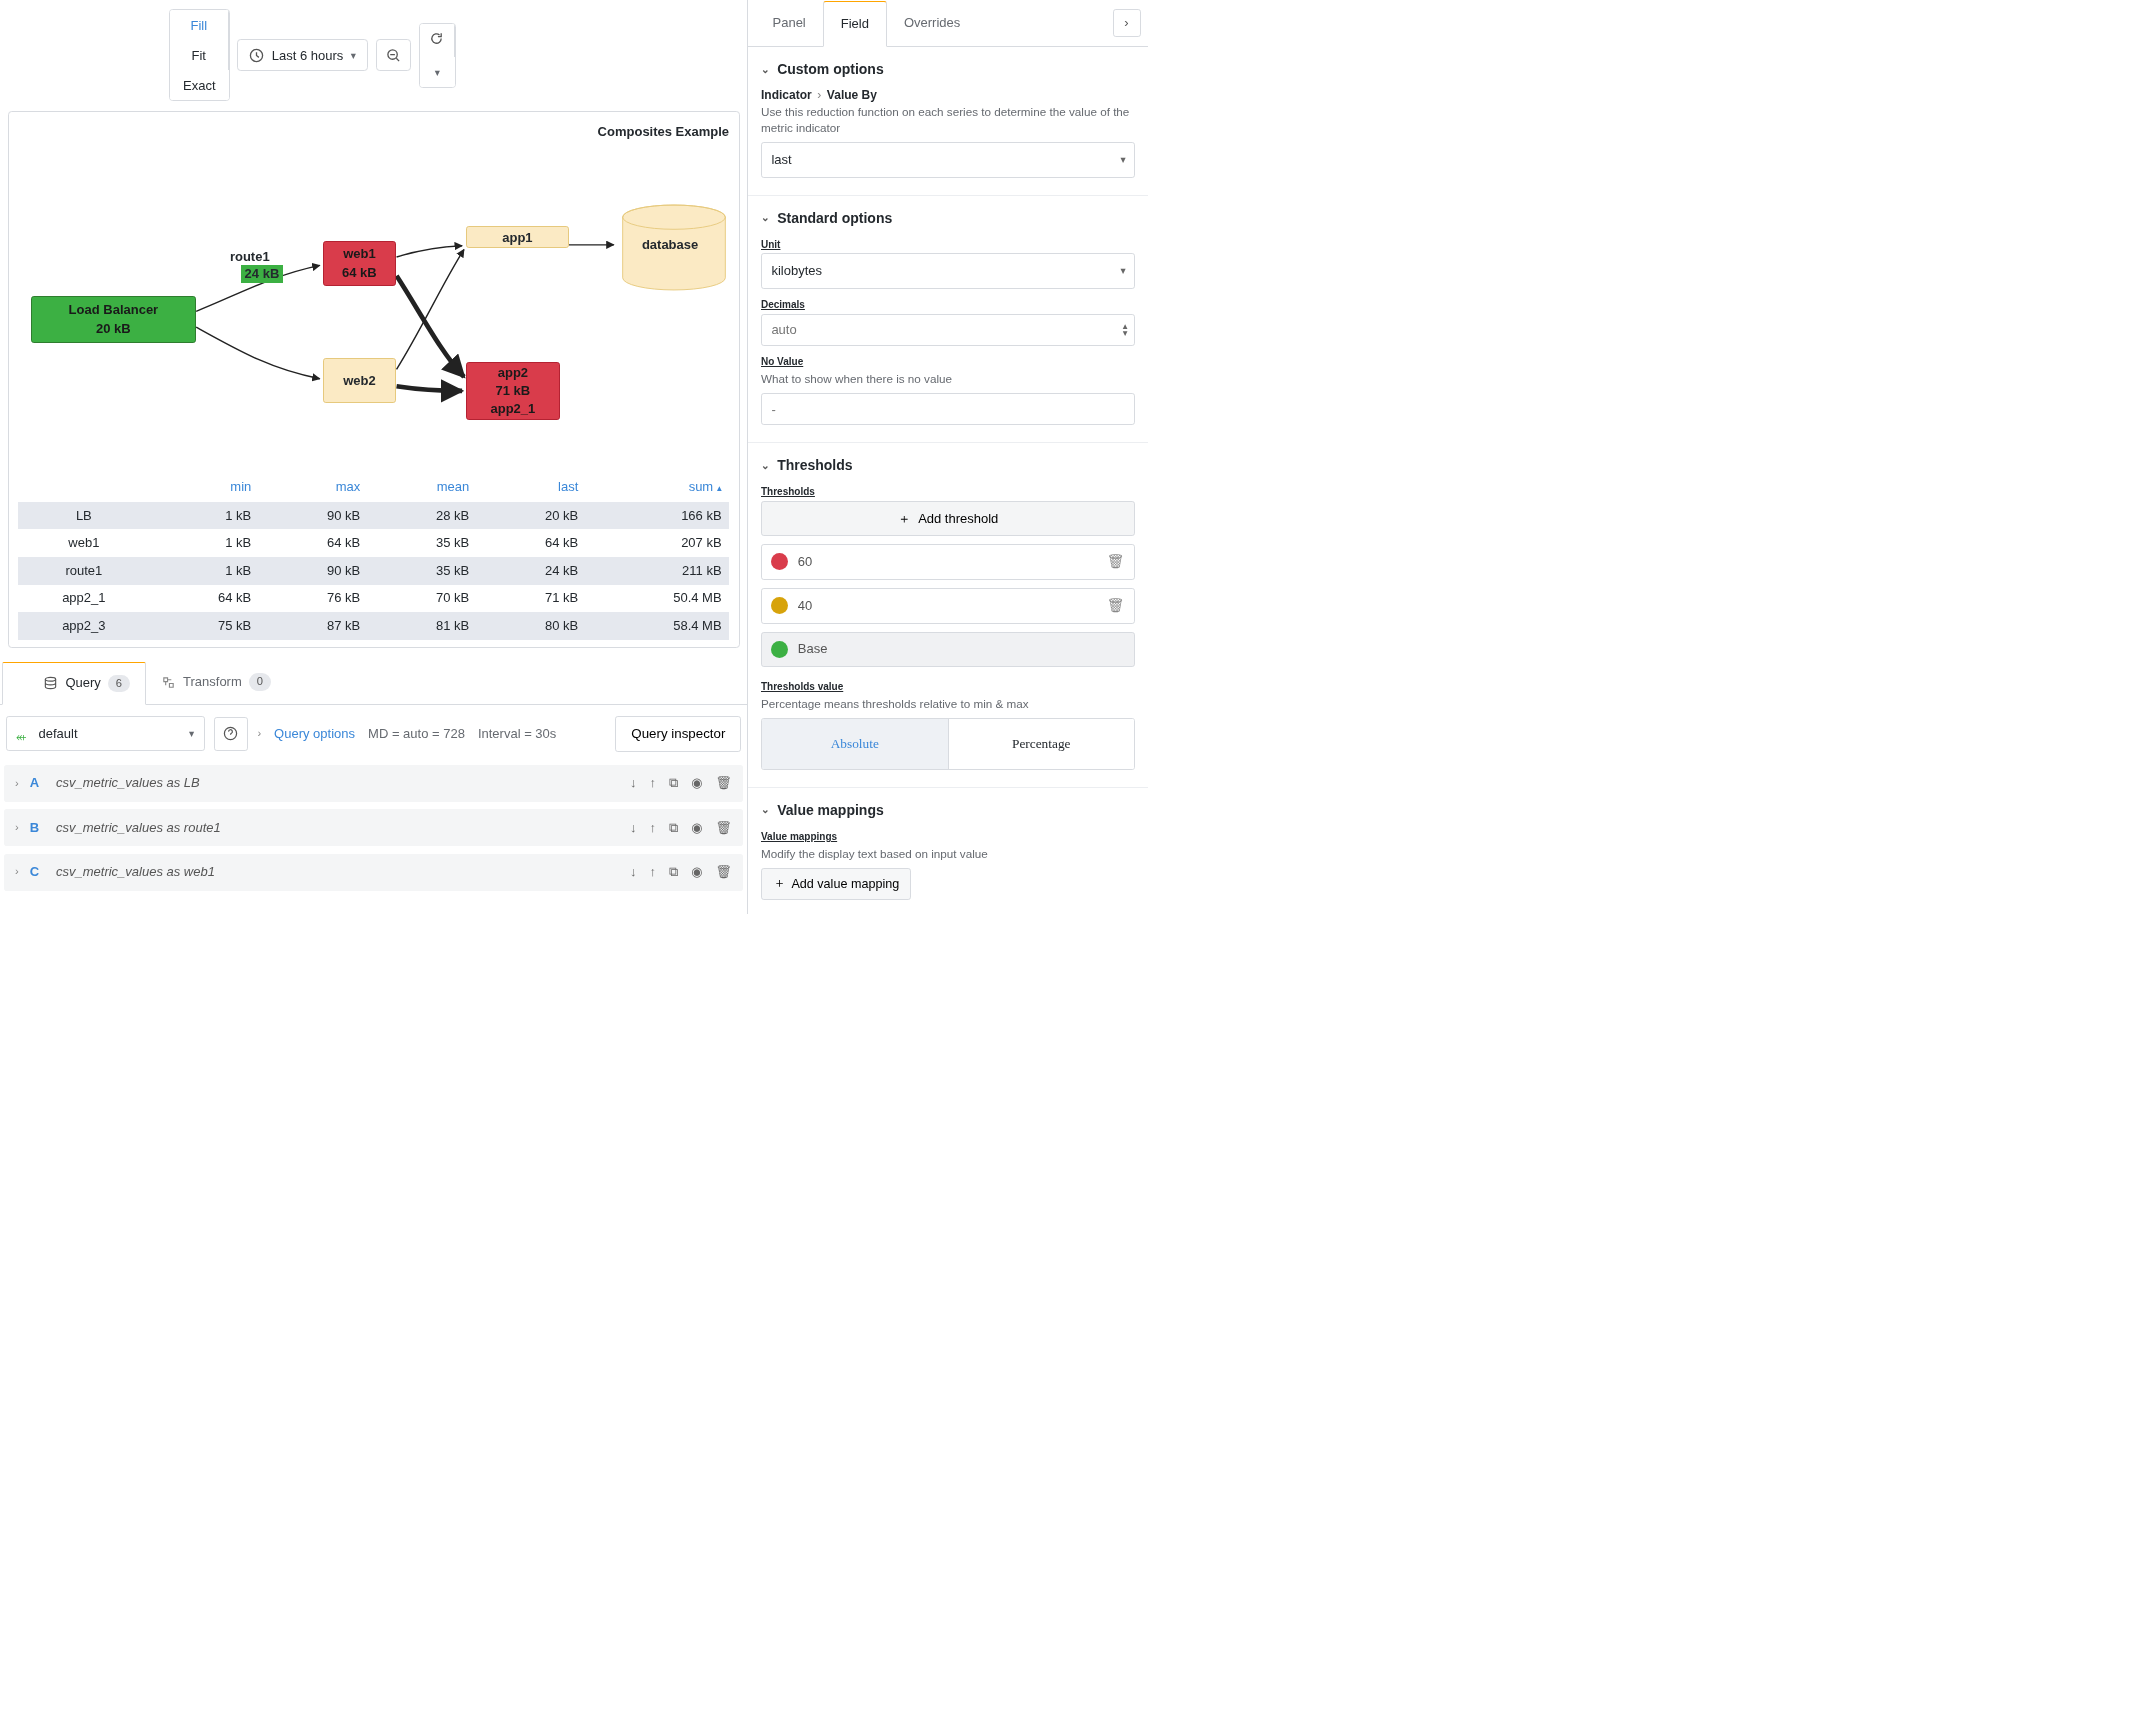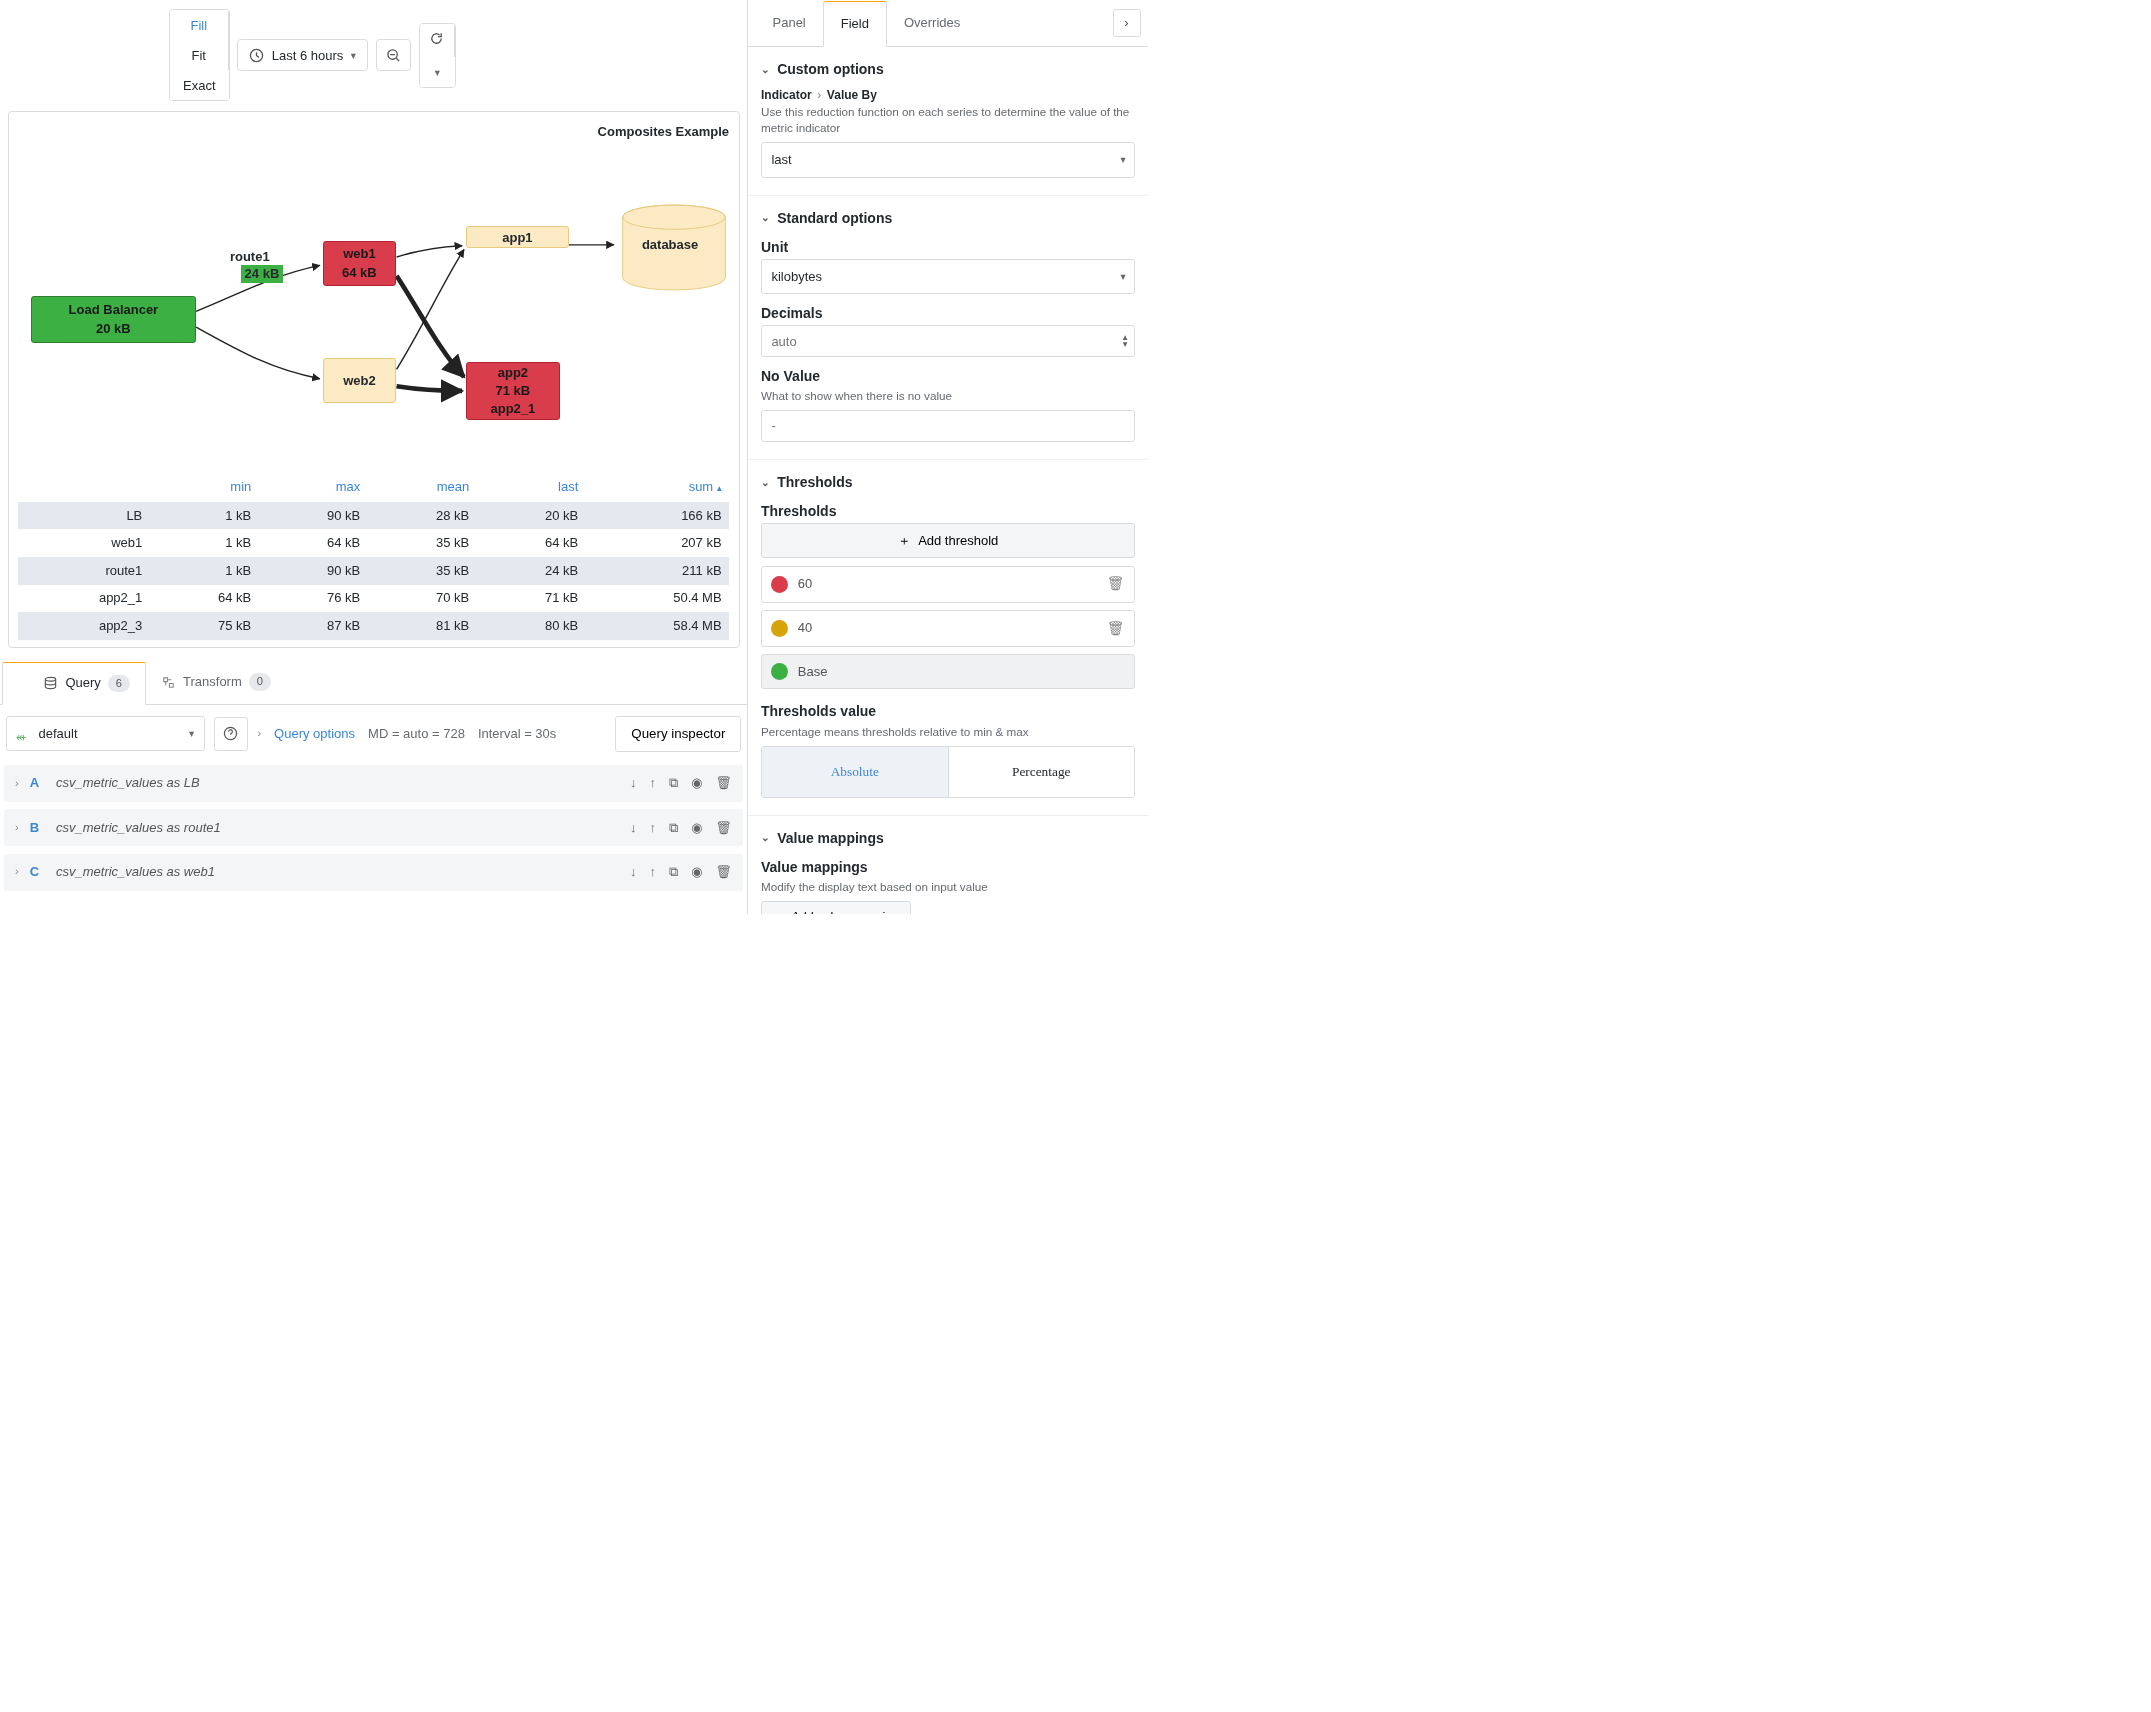--- a/index.html
+++ b/index.html
@@ -104,21 +104,21 @@
   .dblabel { position: absolute; left: 624px; top: 82px; font-weight: 600; }
   .cyl { position: absolute; left: 600px; top: 49px; }
 
   svg.conn { position: absolute; left: 0; top: 0; width: 100%; height: 100%; pointer-events: none; }
 
   
   table.stats { width: 100%; border-collapse: collapse; font-size: 13px; margin-top: 9.4px; }
   table.stats th { text-align: right; color: var(--link); font-weight: 500; padding: 5.6px 7.5px; }
   table.stats th:first-child { text-align: left; }
   table.stats td { padding: 4.7px 7.5px; text-align: right; }
-  table.stats td:first-child { text-align: right; }
+  table.stats td:first-child { text-align: center; }
   table.stats tbody tr:nth-child(odd) { background: var(--table-odd); }
   .sort-caret { font-size: 9.4px; color: var(--link); margin-left: 3.7px; }
 
   
   .btabs { display: flex; border-bottom: 0.9px solid var(--border); margin-top: 13px; padding: 0 1.9px; }
   .btab {
     display: inline-flex; align-items: center; gap: 7.5px;
     padding: 11.2px 15px; cursor: pointer; color: var(--muted);
     border-bottom: 1.9px solid transparent;
   }
@@ -161,21 +161,21 @@
     color: var(--text);
     border:0.9px solid var(--border); border-bottom-color:#fff;
     border-top:1.9px solid orange; border-radius:2.8px 2.8px 0 0;
     position:relative; top:0.9px; background:#fff;
   }
   .rtabs .float-r { margin-left:auto; border:0.9px solid var(--border); border-radius:2.8px; width:28px; height:28px; display:flex; align-items:center; justify-content:center; cursor:pointer; }
 
   .section { padding: 13px 13px 17px; border-bottom:0.9px solid #eceef1; }
   .sec-hdr { display:flex; align-items:center; gap:7.5px; font-weight:600; font-size:14px; margin-bottom:7.5px; cursor:pointer; }
   .sec-hdr .caret { font-size:10.3px; color:#555; }
-  .field-label { font-weight:600; font-size:14px; margin:9.4px 0 1.9px; }
+  .field-label { font-weight:600; font-size:10px; margin:9.4px 0 1.9px;text-decoration:underline; }
   .field-desc { color: var(--muted); font-size:11.7px; margin-bottom:5.6px; }
   .crumb { font-weight:600; font-size:12px; }
   .crumb .sep { margin:0 5.6px; color:#888; font-weight:400; }
   .input, select.input {
     width:100%; border:0.9px solid var(--border); border-radius:2.8px;
     padding:7.5px 9.4px; font-size:13px; background:#fff; color:var(--text);
     -webkit-appearance:none; appearance:none;
   }
   .input-wrapper { position:relative; }
   .input-wrapper .dd { position:absolute; right:9.4px; top:50%; transform:translateY(-50%); font-size:10.3px; color:#666; pointer-events:none; }

